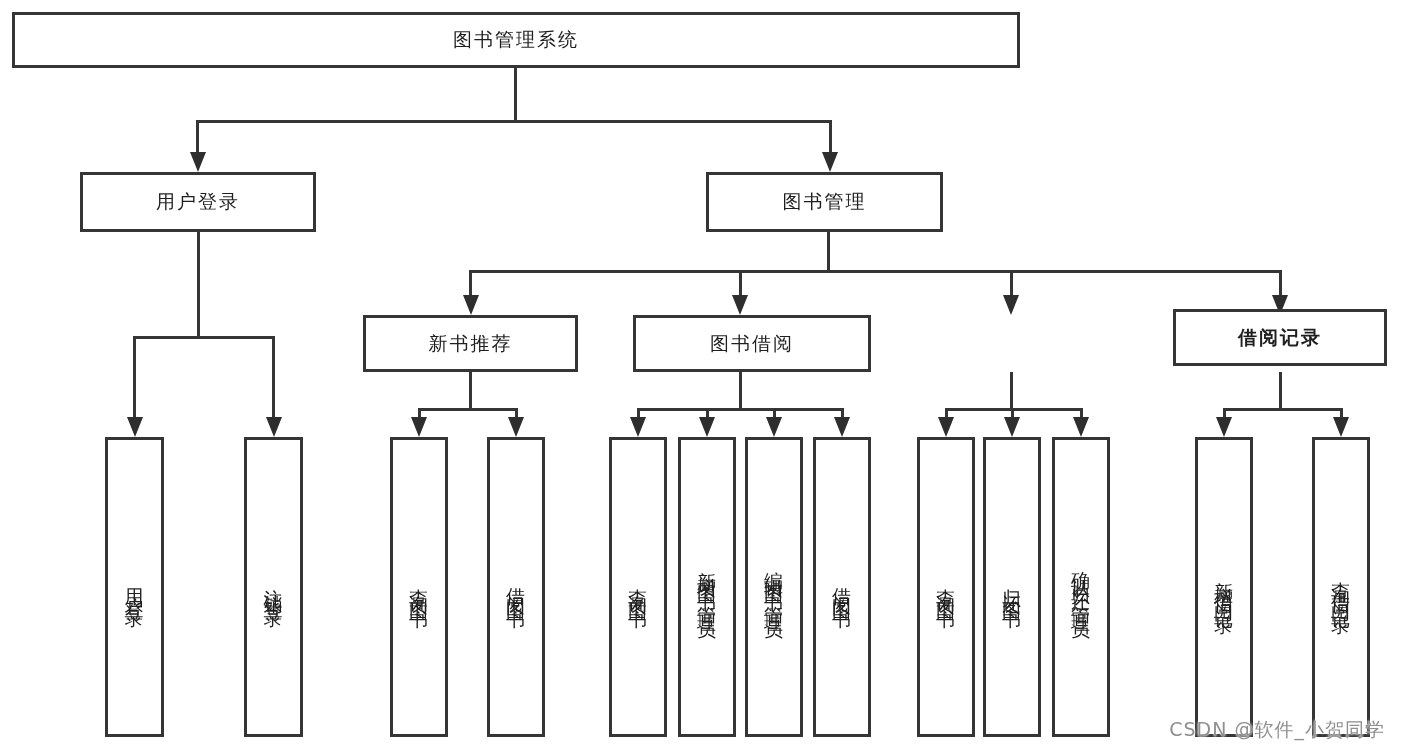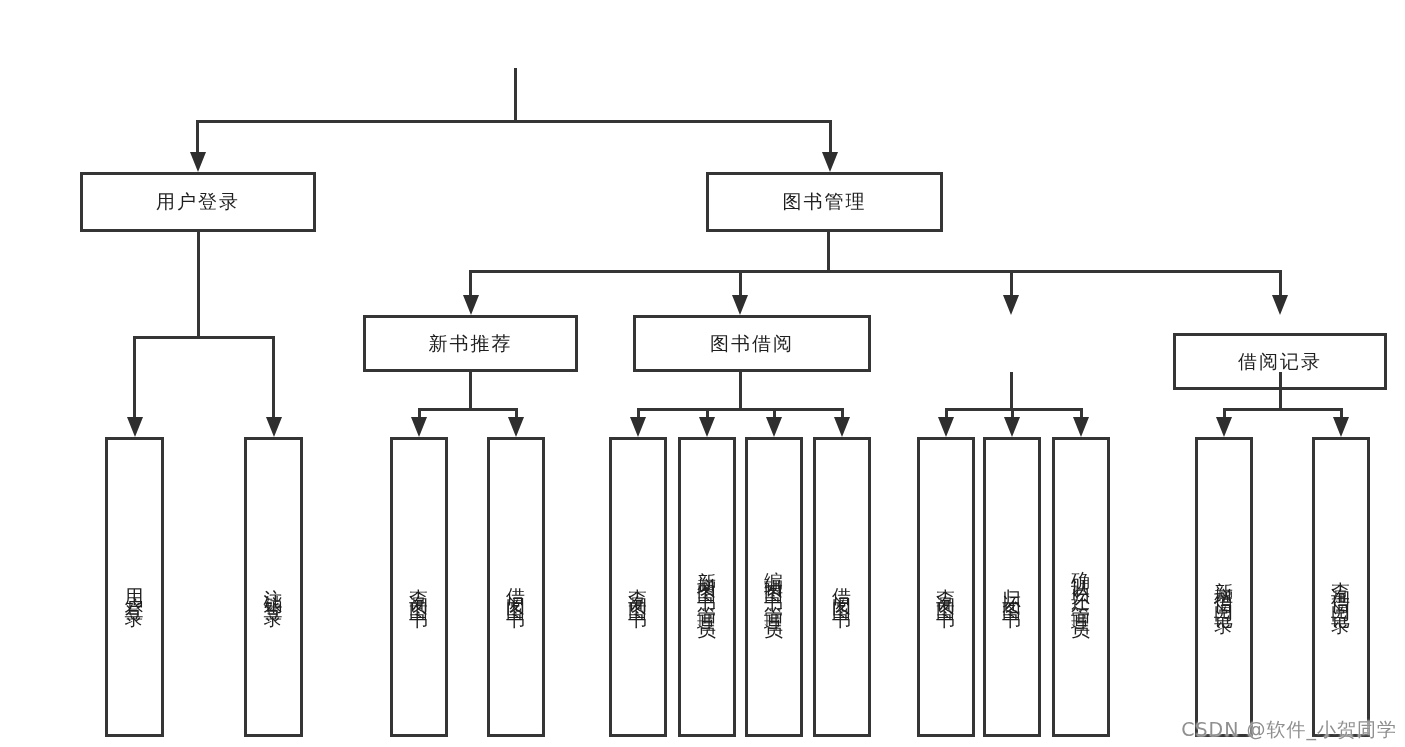--- a/index.html
+++ b/index.html
@@ -44,34 +44,37 @@
   }
   .arrowhead {
     position: absolute;
     width: 0; height: 0;
     border-left: 8px solid transparent;
     border-right: 8px solid transparent;
     border-top: 20px solid #2e2e2e;
   }
   .watermark {
     position: absolute;
-    right: 8px;
+    right: 20px;
     bottom: 4px;
     font-size: 19px;
     color: #8f8f8f;
     letter-spacing: 1px;
     text-shadow: 0 0 3px #ffffff, 0 0 2px #ffffff;
     z-index: 10;
   }
 </style>
 </head>
 <body>
 
 <div id="canvas">
 
+  <div class="box" style="left:12px; top:12px; width:1008px; height:56px;">
+    <span>图书管理系统</span>
+  </div>
 
   <div class="vline" style="left:514px; top:68px; height:52px;"></div>
   <div class="hline" style="left:196px; top:120px; width:636px;"></div>
   <div class="vline" style="left:196px; top:120px; height:34px;"></div>
   <div class="arrowhead" style="left:190px; top:152px;"></div>
   <div class="vline" style="left:829px; top:120px; height:34px;"></div>
   <div class="arrowhead" style="left:822px; top:152px;"></div>
 
   <div class="box" style="left:80px; top:172px; width:236px; height:60px;">
     <span>用户登录</span>
@@ -97,21 +100,21 @@
   <div class="arrowhead" style="left:1003px; top:295px;"></div>
   <div class="vline" style="left:1279px; top:270px; height:25px;"></div>
   <div class="arrowhead" style="left:1272px; top:295px;"></div>
 
   <div class="box" style="left:363px; top:315px; width:215px; height:57px;">
     <span>新书推荐</span>
   </div>
   <div class="box" style="left:633px; top:315px; width:238px; height:57px;">
     <span>图书借阅</span>
   </div>
-  <div class="box" style="left:1173px; top:333px; width:214px; height:57px;">
+  <div class="box" style="left:1173px; top:309px; width:214px; height:57px;font-weight:bold;">
     <span>借阅记录</span>
   </div>
 
   <div class="vline" style="left:469px; top:372px; height:36px;"></div>
   <div class="hline" style="left:418px; top:408px; width:100px;"></div>
   <div class="vline" style="left:418px; top:408px; height:11px;"></div>
   <div class="arrowhead" style="left:411px; top:417px;"></div>
   <div class="vline" style="left:515px; top:408px; height:11px;"></div>
   <div class="arrowhead" style="left:508px; top:417px;"></div>
 

